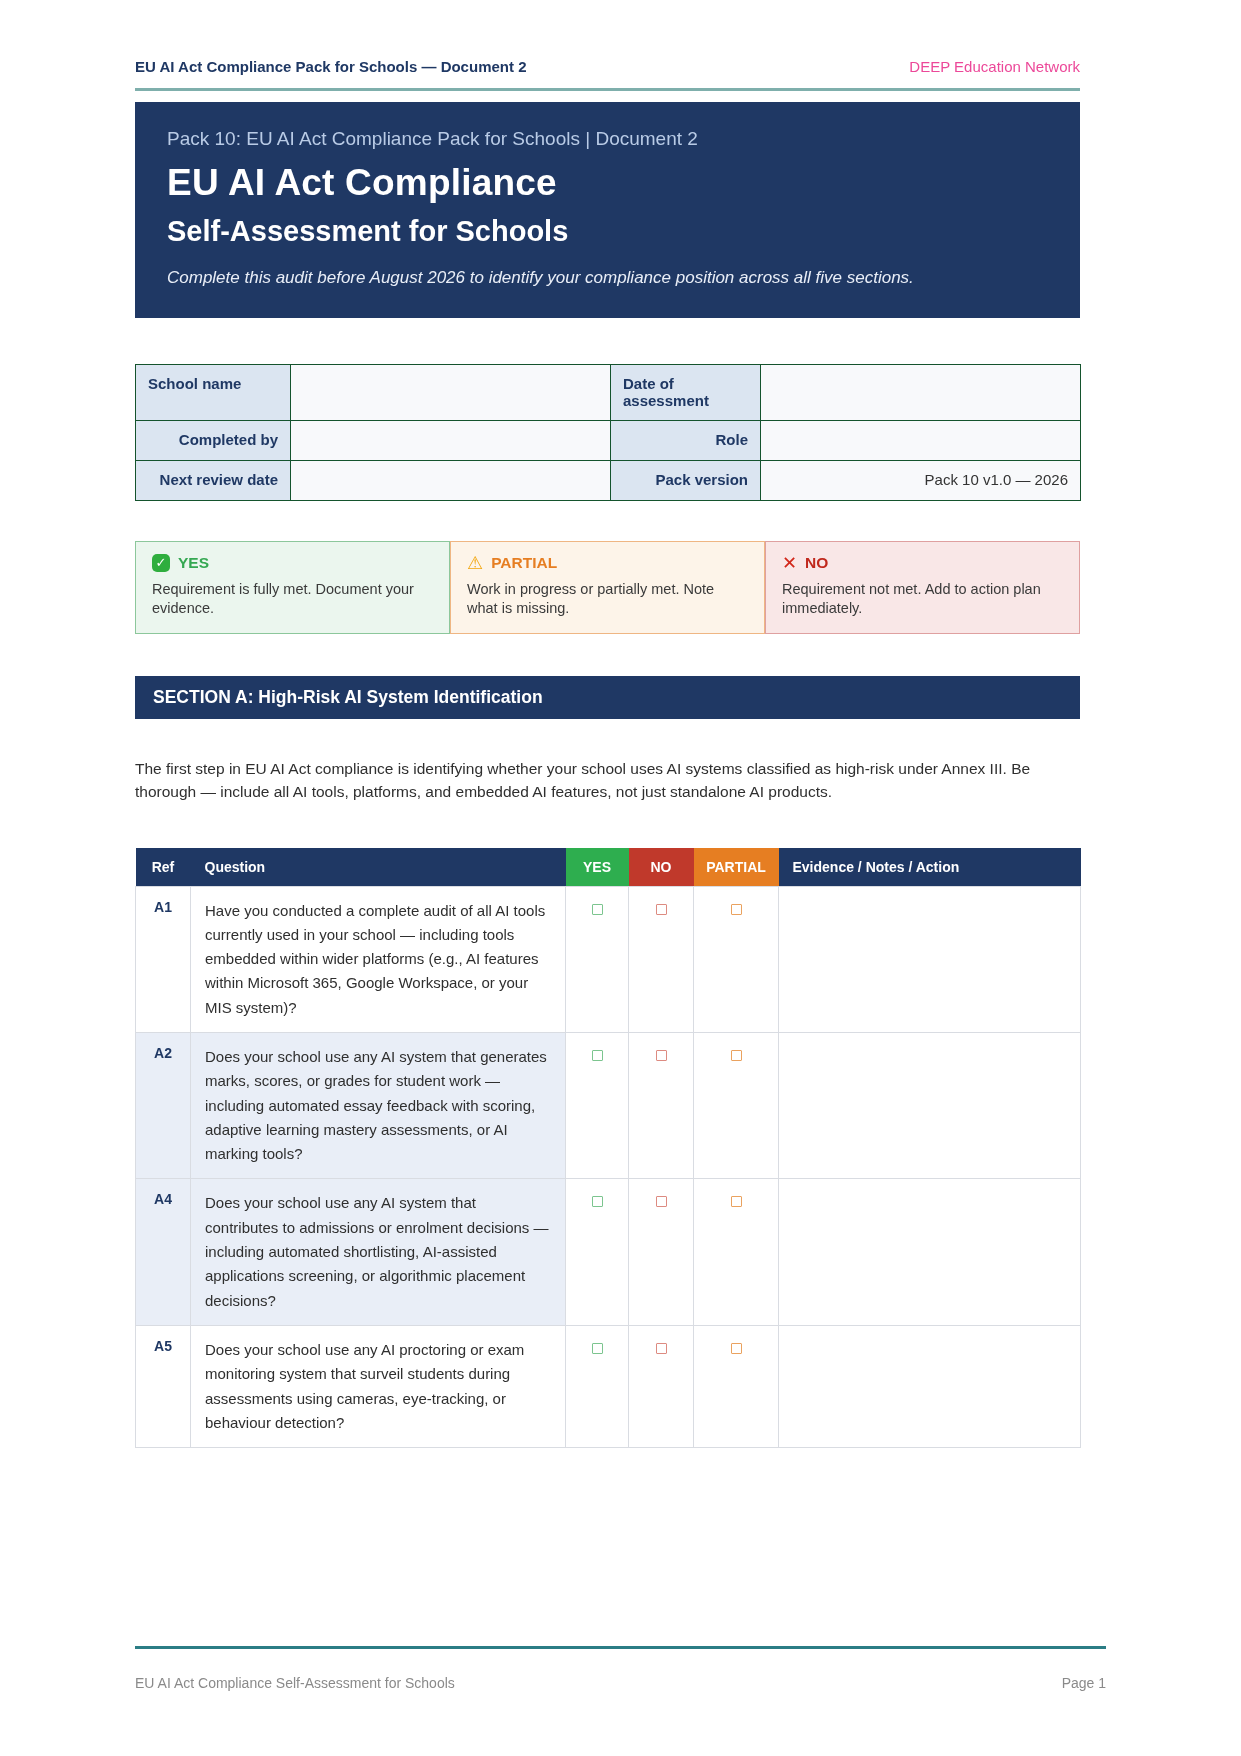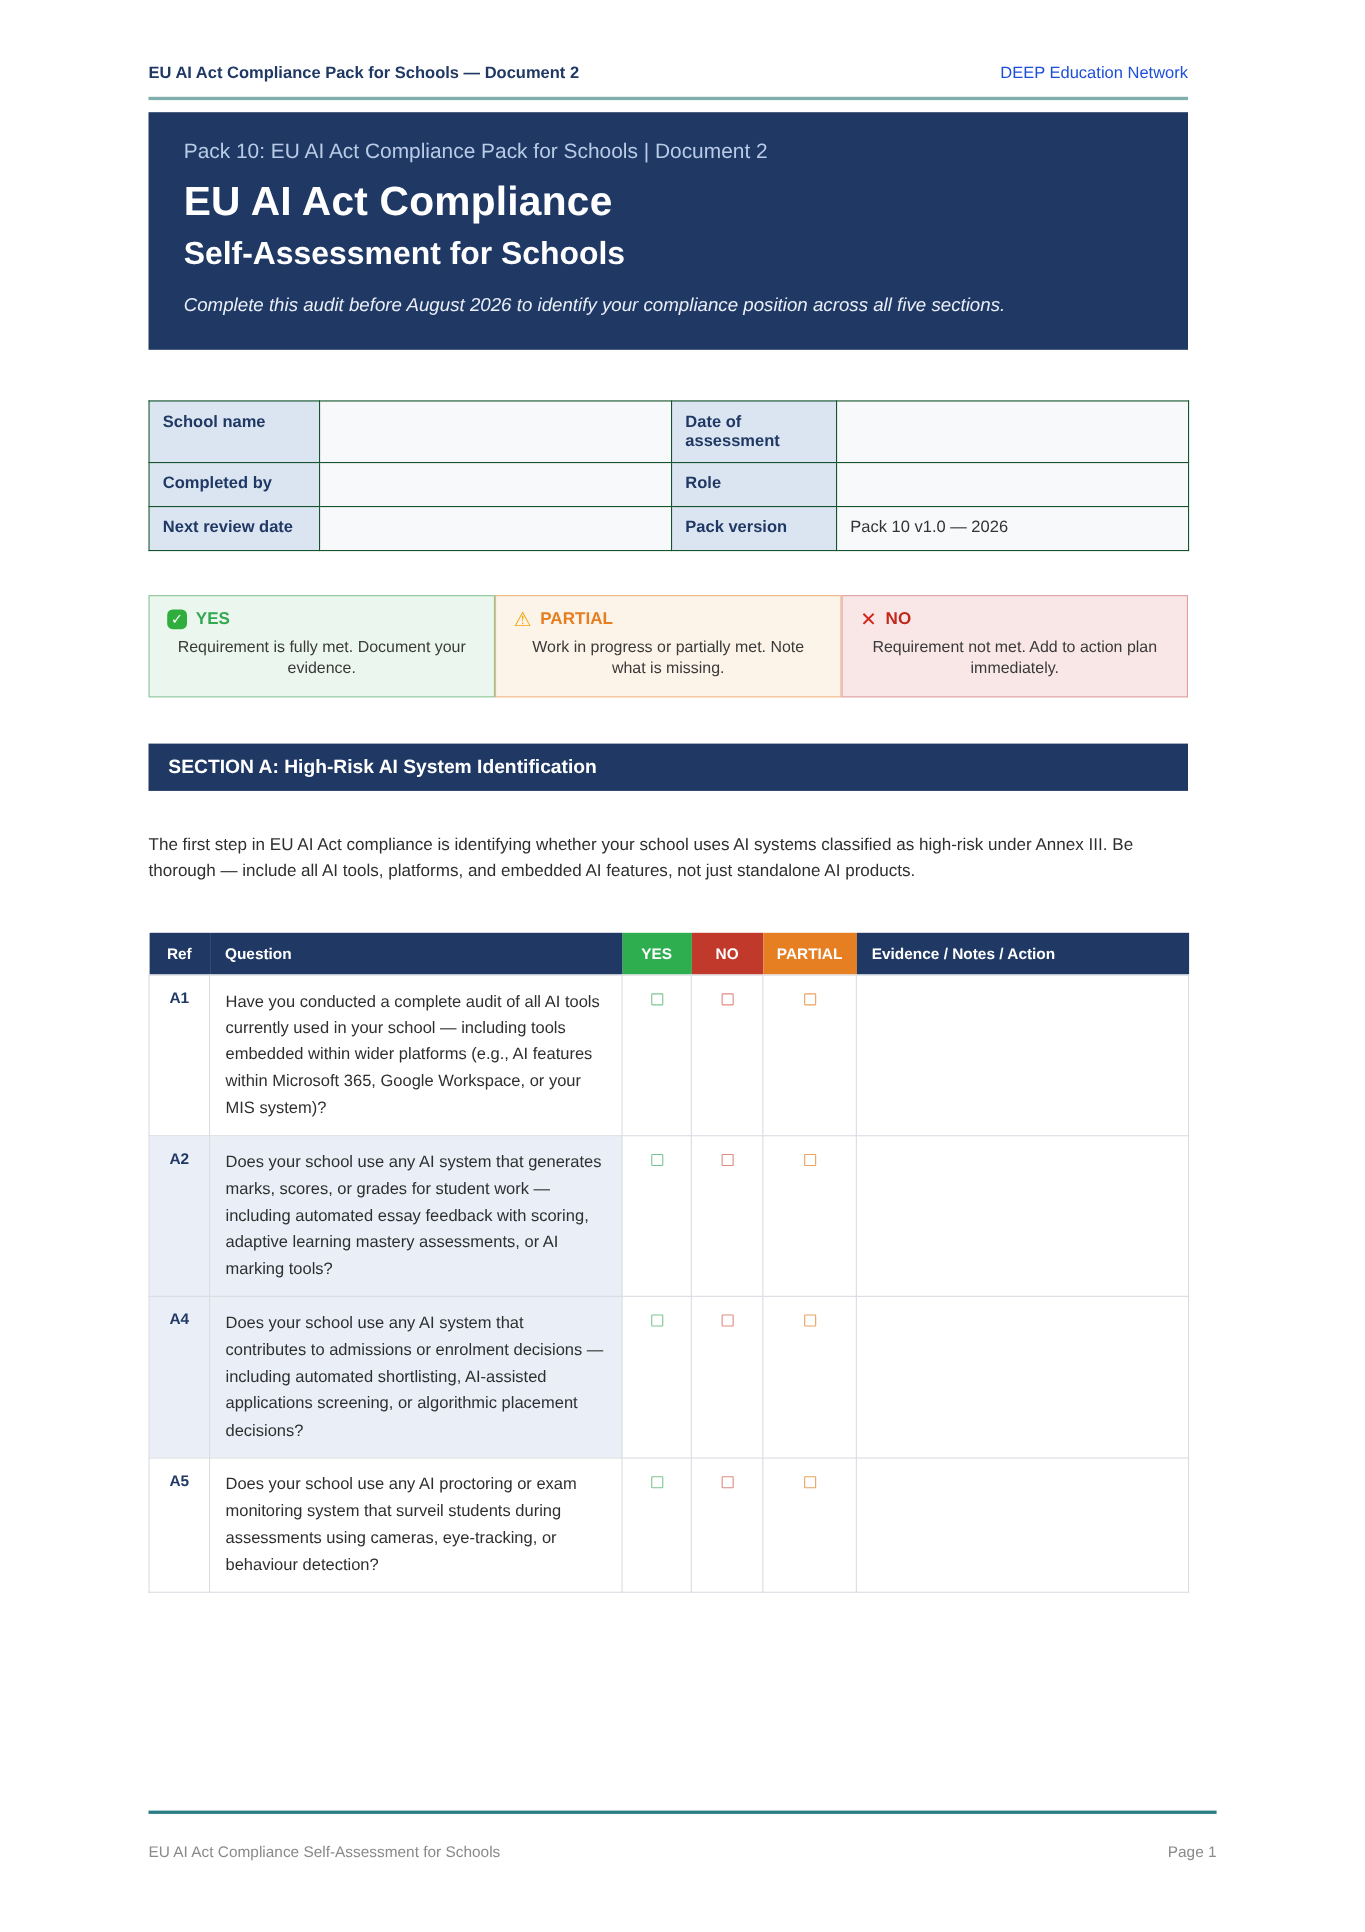--- a/index.html
+++ b/index.html
@@ -4,51 +4,51 @@
 <style>
   * { margin:0; padding:0; box-sizing:border-box; }
   html,body { background:#ffffff; }
   body { font-family:"Liberation Sans","DejaVu Sans",sans-serif; color:#333; }
   .page { position:relative; width:1241px; height:1756px; background:#fff; overflow:hidden; }
   .content { width:945px; margin:0 auto; position:relative; left:-13px; }
 
   
   .top-header { display:flex; justify-content:space-between; align-items:flex-end; padding-top:58px; }
   .top-header .left { color:#1f3864; font-weight:bold; font-size:15px; }
-  .top-header .right { color:#1d4ed8; font-size:15px;text-align:right; }
+  .top-header .right { color:#ec4899; font-size:15px;text-align:right; }
   .top-rule { height:3px; background:#7fafac; margin-top:13px; }
 
   
   .banner { background:#1f3864; margin-top:11px; padding:26px 32px 30px 32px; color:#fff; }
   .banner .kicker { color:#b9cbe6; font-size:19px; }
   .banner h1 { font-size:37px; line-height:1.15; font-weight:bold; margin-top:12px; letter-spacing:0.2px; }
   .banner h2 { font-size:29px; line-height:1.15; font-weight:bold; margin-top:10px; }
   .banner .tagline { font-style:italic; font-size:17px; color:#e9eef7; margin-top:20px; }
 
   
   table.info { width:100%; border-collapse:collapse; margin-top:46px; table-layout:fixed; }
   table.info td { border:1px solid #14532d; font-size:15px; vertical-align:top; padding:10px 12px; }
   table.info td.lbl { background:#dbe5f1; color:#1f3864; font-weight:bold; }
   table.info td.val { background:#f8f9fb; }
   table.info col.c1 { width:155px; } table.info col.c2 { width:320px; }
   table.info col.c3 { width:150px; } table.info col.c4 { width:320px; }
   table.info tr.r1 td { height:56px; }
-  table.info tr.r2 td, table.info tr.r3 td { height:40px; }
+  table.info tr.r2 td, table.info tr.r3 td { height:40px;text-align:right; }
 
   
   .legend { display:flex; margin-top:40px; }
   .legend .box { flex:1; padding:12px 16px 14px 16px; border:1px solid; }
   .legend .box.yes { background:#ebf6ee; border-color:#8cc79b; }
   .legend .box.partial { background:#fdf4e9; border-color:#efb683; }
   .legend .box.no { background:#f9e7e7; border-color:#dfa0a0; }
   .legend .ttl { display:flex; align-items:center; gap:8px; font-weight:bold; font-size:15.5px; }
   .legend .yes .ttl { color:#35a852; }
   .legend .partial .ttl { color:#e67e22; }
   .legend .no .ttl { color:#c0281c; }
-  .legend .desc { font-size:14.5px; color:#3a3a3a; margin-top:8px; line-height:1.35;text-align:center; }
+  .legend .desc { font-size:14.5px; color:#3a3a3a; margin-top:8px; line-height:1.35; }
   .ic-check { display:inline-flex; width:18px; height:18px; background:#2fae3e; border-radius:5px;
               color:#fff; font-size:13px; font-weight:bold; align-items:center; justify-content:center; }
   .ic-warn { color:#f2a50c; font-size:18px; line-height:1; }
   .ic-x { color:#d2271a; font-size:18px; font-weight:900; line-height:1; }
 
   
   .section-bar { background:#1f3864; color:#fff; font-weight:bold; font-size:17.5px;
                  margin-top:42px; padding:11px 18px; }
 
   .intro { margin-top:38px; font-size:15.5px; line-height:1.5; color:#2f2f2f; }

